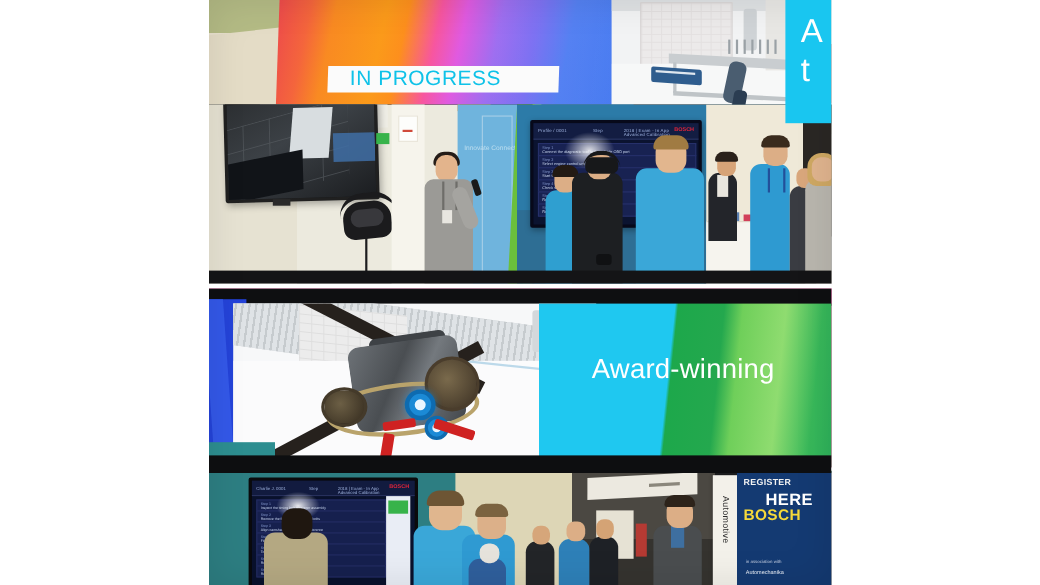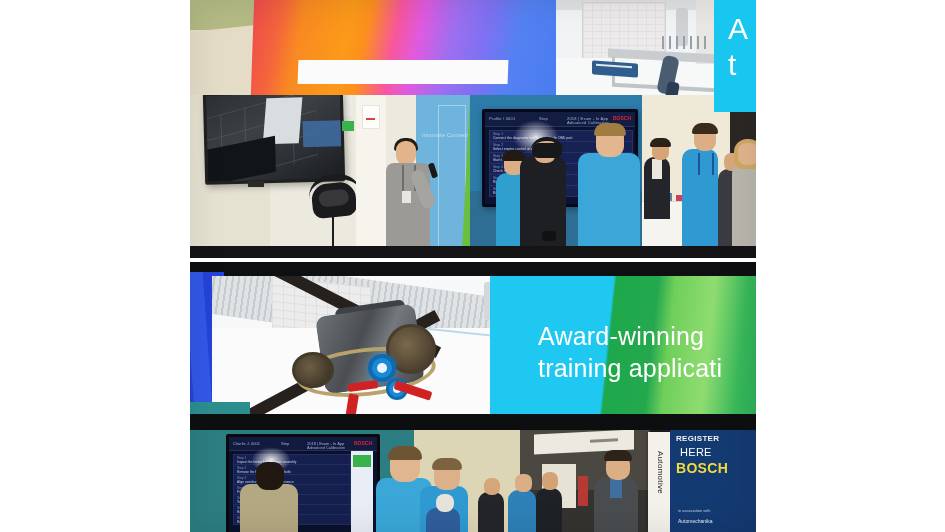--- a/index.html
+++ b/index.html
@@ -294,21 +294,21 @@
 
   
   .autosign{position:absolute;left:458px;top:4px;width:22px;height:100px;background:#f3f1ea;
     box-shadow:-1px 0 3px rgba(0,0,0,.25);}
   .autosign span{position:absolute;left:-28px;top:36px;width:80px;color:#2a2a2a;font-size:8px;
     transform:rotate(90deg);text-align:center;letter-spacing:.3px;}
 
   
   .regbanner{position:absolute;left:480px;top:0;width:86px;height:104px;background:#143a72;}
   .regbanner .r1{position:absolute;left:6px;top:6px;color:#f2f2f2;font-size:8px;font-weight:bold;letter-spacing:.3px;}
-  .regbanner .r2{position:absolute;left:10px;top:18px;color:#ffffff;font-size:11px;font-weight:normal;letter-spacing:.3px;}
+  .regbanner .r2{position:absolute;left:26px;top:18px;color:#ffffff;font-size:15px;font-weight:bold;letter-spacing:.3px;}
   .regbanner .r3{position:absolute;left:6px;top:32px;color:#f5d93a;font-size:14px;font-weight:bold;letter-spacing:.3px;}
   .regbanner .r4{position:absolute;left:8px;top:80px;color:#c2cde0;font-size:4px;}
   .regbanner .r5{position:absolute;left:8px;top:90px;color:#e8edf5;font-size:5px;}
   .reg-green{position:absolute;left:480px;top:-10px;width:86px;height:12px;background:#3ab54a;}
 
   .vignette{position:absolute;inset:0;pointer-events:none;
     box-shadow:inset 0 0 36px rgba(0,0,0,.10);}
 </style>
 </head>
 <body>
@@ -320,20 +320,21 @@
     <div class="photo top">
 
       <div class="t-upper">
         <div class="wall-green"></div>
         <div class="wall-cream"></div>
 
         <div class="banner-strip">
           <div class="stripes"></div>
         </div>
         <div class="wip-band"></div>
+        <div class="wip-text">IN PROGRESS</div>
 
         <div class="vr-scene">
           <div class="vr-ceiling"></div>
           <div class="vr-brick"></div>
           <div class="vr-floor"></div>
           <div class="vr-wallR"></div>
           <div class="vr-cyl"></div>
           <div class="vr-bench"></div>
           <div class="vr-bench2"></div>
           <div class="vr-bench3"></div>
@@ -524,21 +525,20 @@
             <div class="e-stand2"></div>
             <div class="e-stand1"></div>
             <div class="e-hand"></div>
           </div>
         </div>
 
         <div class="b-teal"></div>
 
         <div class="gradcard">
           <div class="txt1">Award-winning</div>
-          <div class="txt2">training applicati</div>
         </div>
       </div>
 
       <div class="b-middark"></div>
 
       <div class="b-lower">
         <div class="bl-teal"></div>
         <div class="bl-cream"></div>
         <div class="bl-dark"></div>
         <div class="bl-hall"></div>

